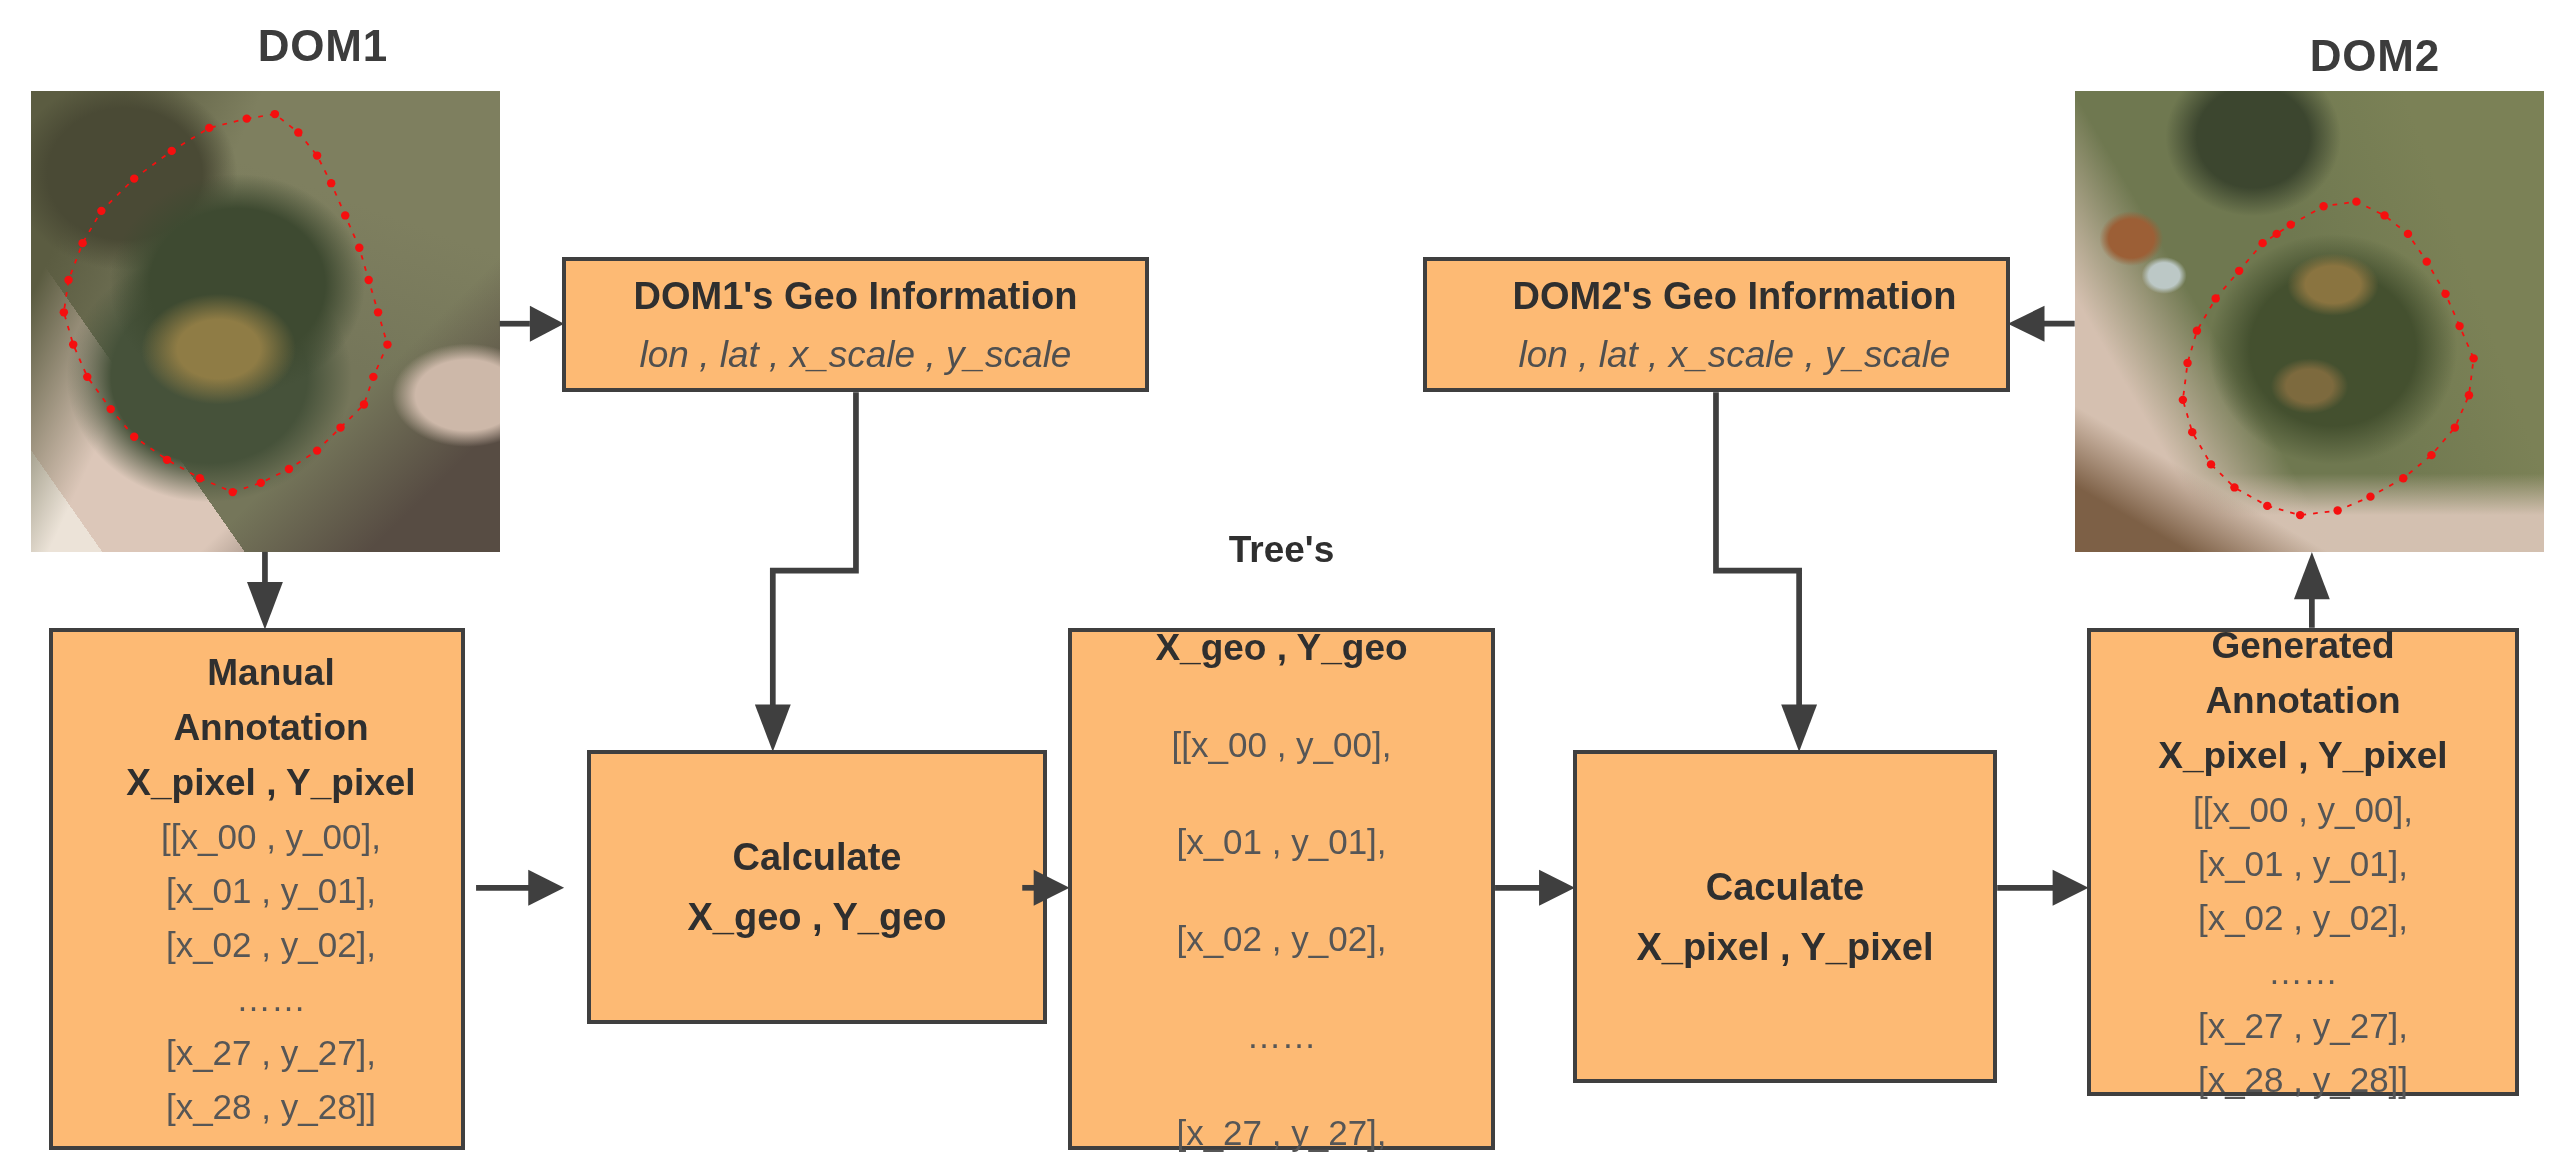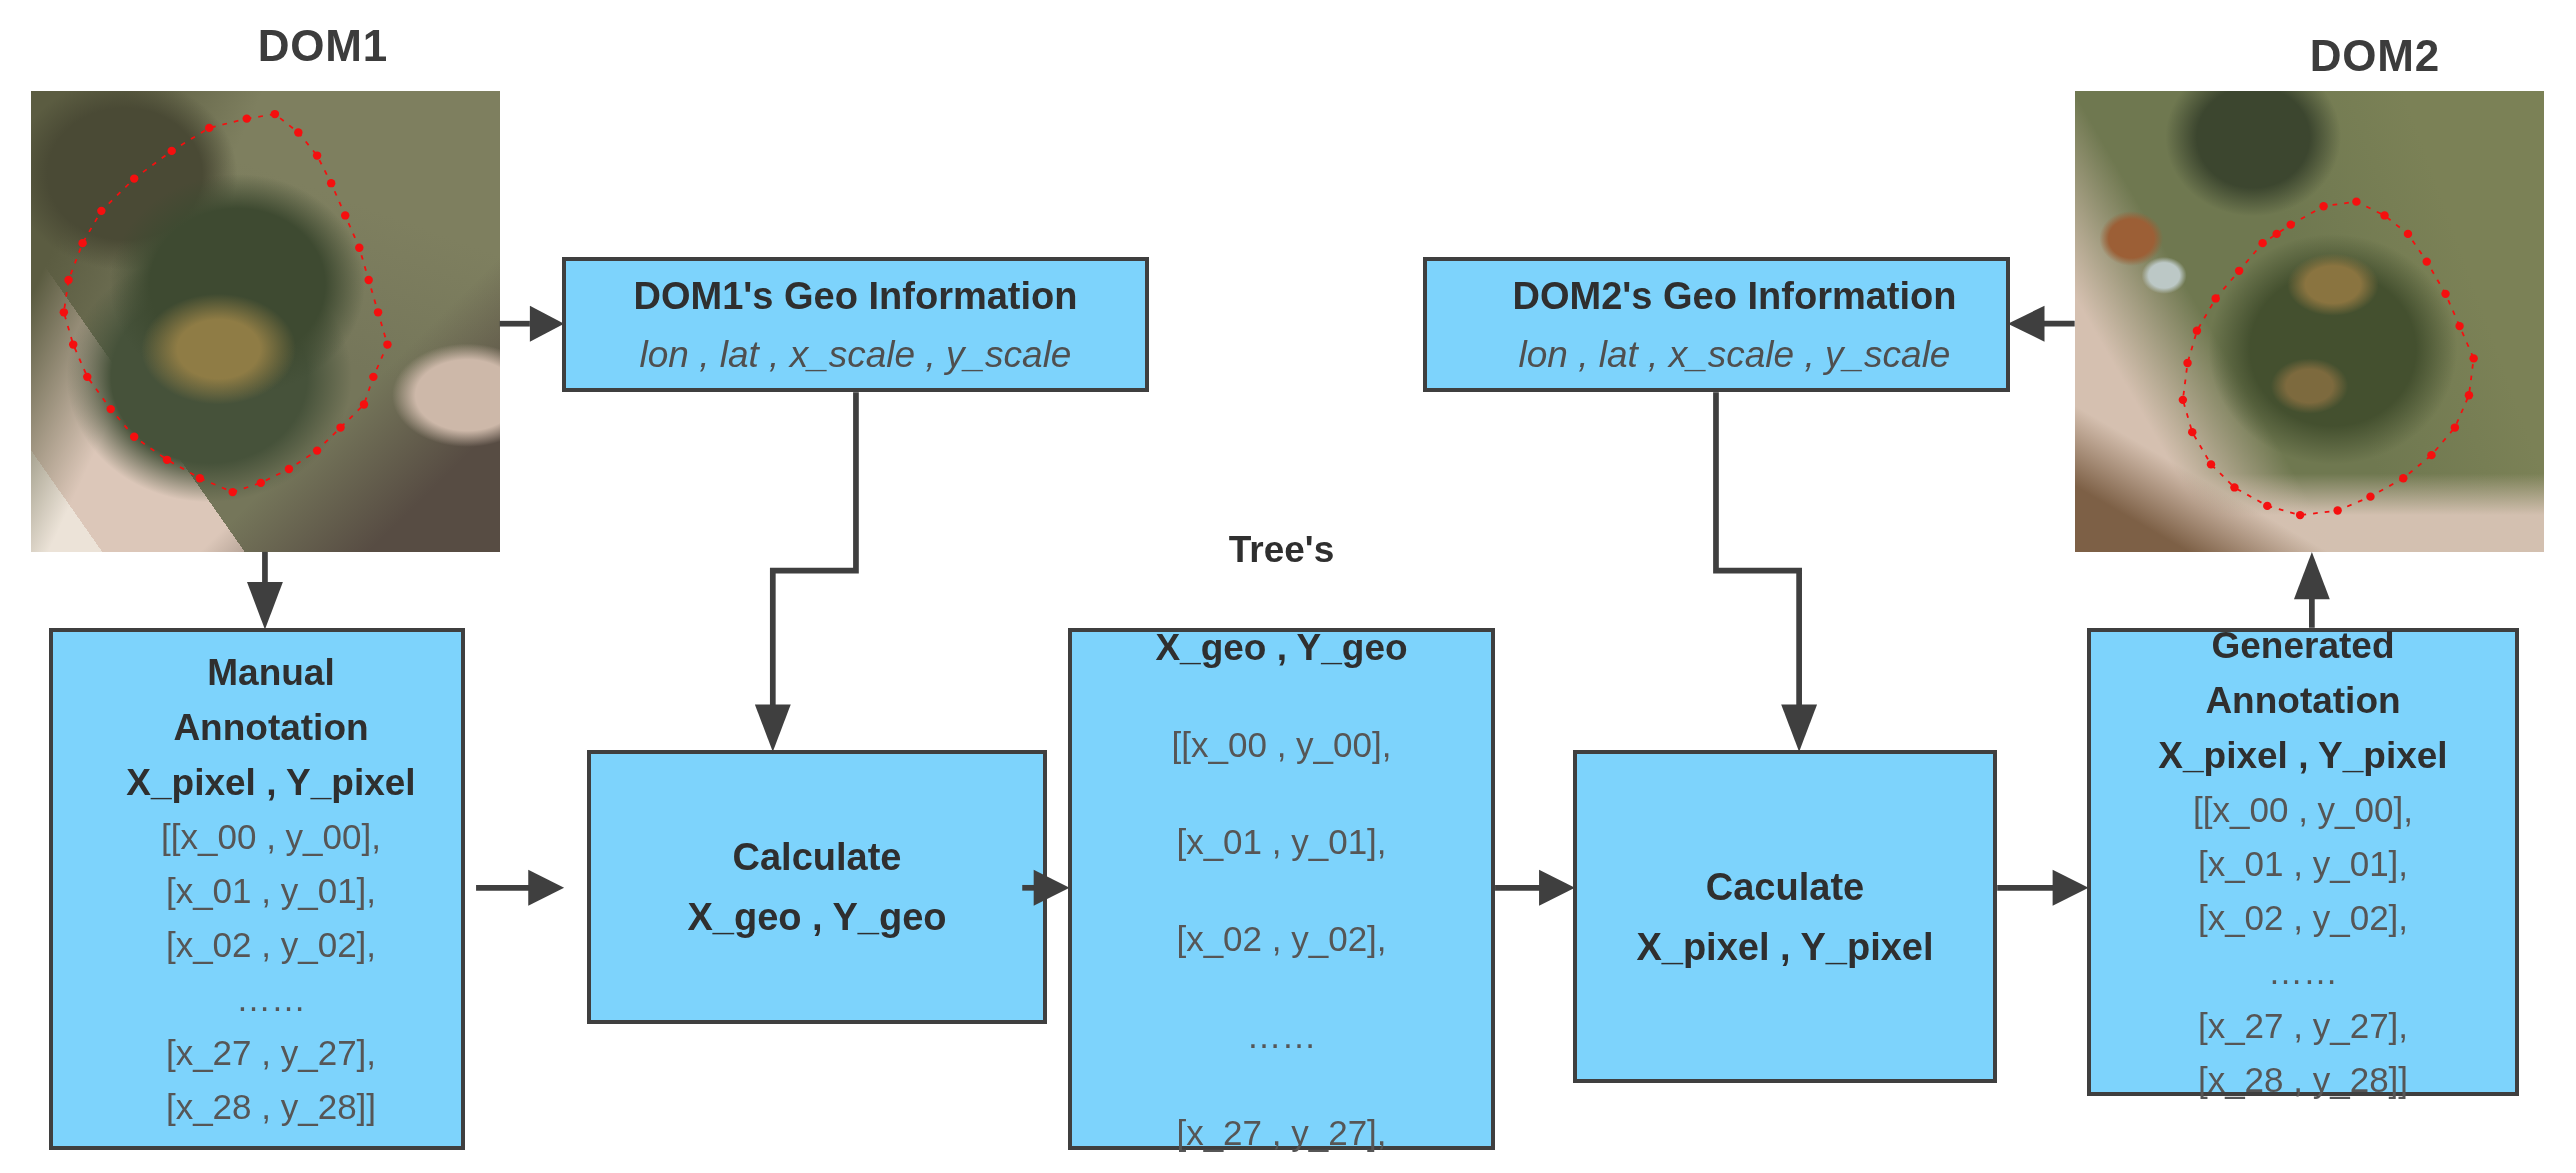--- a/index.html
+++ b/index.html
@@ -3,21 +3,21 @@
 <meta charset="utf-8">
 <style>
   html,body{margin:0;padding:0;background:#ffffff;}
   body{width:2576px;height:1174px;position:relative;font-family:"Liberation Sans",sans-serif;overflow:hidden;}
   .abs{position:absolute;}
   .dom-label{font-size:44px;font-weight:700;color:#3c3c3c;text-align:right;letter-spacing:0.8px;}
   .photo{position:absolute;overflow:hidden;}
   .photo svg{position:absolute;left:0;top:0;width:100%;height:100%;}
   .anno-line{fill:none;stroke:var(--anno,#f00);stroke-width:0.38;stroke-dasharray:1 1.5;}
   .anno-dot{fill:var(--anno,#f00);}
-  .box{position:absolute;border:4.9px solid var(--line,#3f3f3f);background:#7dd3fc;box-sizing:border-box;
+  .box{position:absolute;border:4.9px solid var(--line,#3f3f3f);background:#fdba74;box-sizing:border-box;
        display:flex;flex-direction:column;justify-content:center;align-items:center;text-align:center;}
   .geo-title{font-size:38px;font-weight:700;color:#2f2f2f;line-height:59px;white-space:nowrap;}
   .geo-sub{font-size:37px;color:#4f4f4f;line-height:57px;white-space:nowrap;font-style:italic;}
   .big-title{font-size:37px;font-weight:700;color:#2f2f2f;line-height:55px;white-space:nowrap;}
   .list-line{font-size:35px;color:#565656;line-height:54px;white-space:nowrap;}
   .calc-title{font-size:38px;font-weight:700;color:#2f2f2f;line-height:60px;white-space:nowrap;}
   #connectors{position:absolute;left:0;top:0;width:2576px;height:1174px;pointer-events:none;}
   #connectors line,#connectors polyline{stroke:var(--line,#3f3f3f);stroke-width:7;fill:none;}
   #connectors polygon{fill:var(--line,#3f3f3f);stroke:none;}
   

